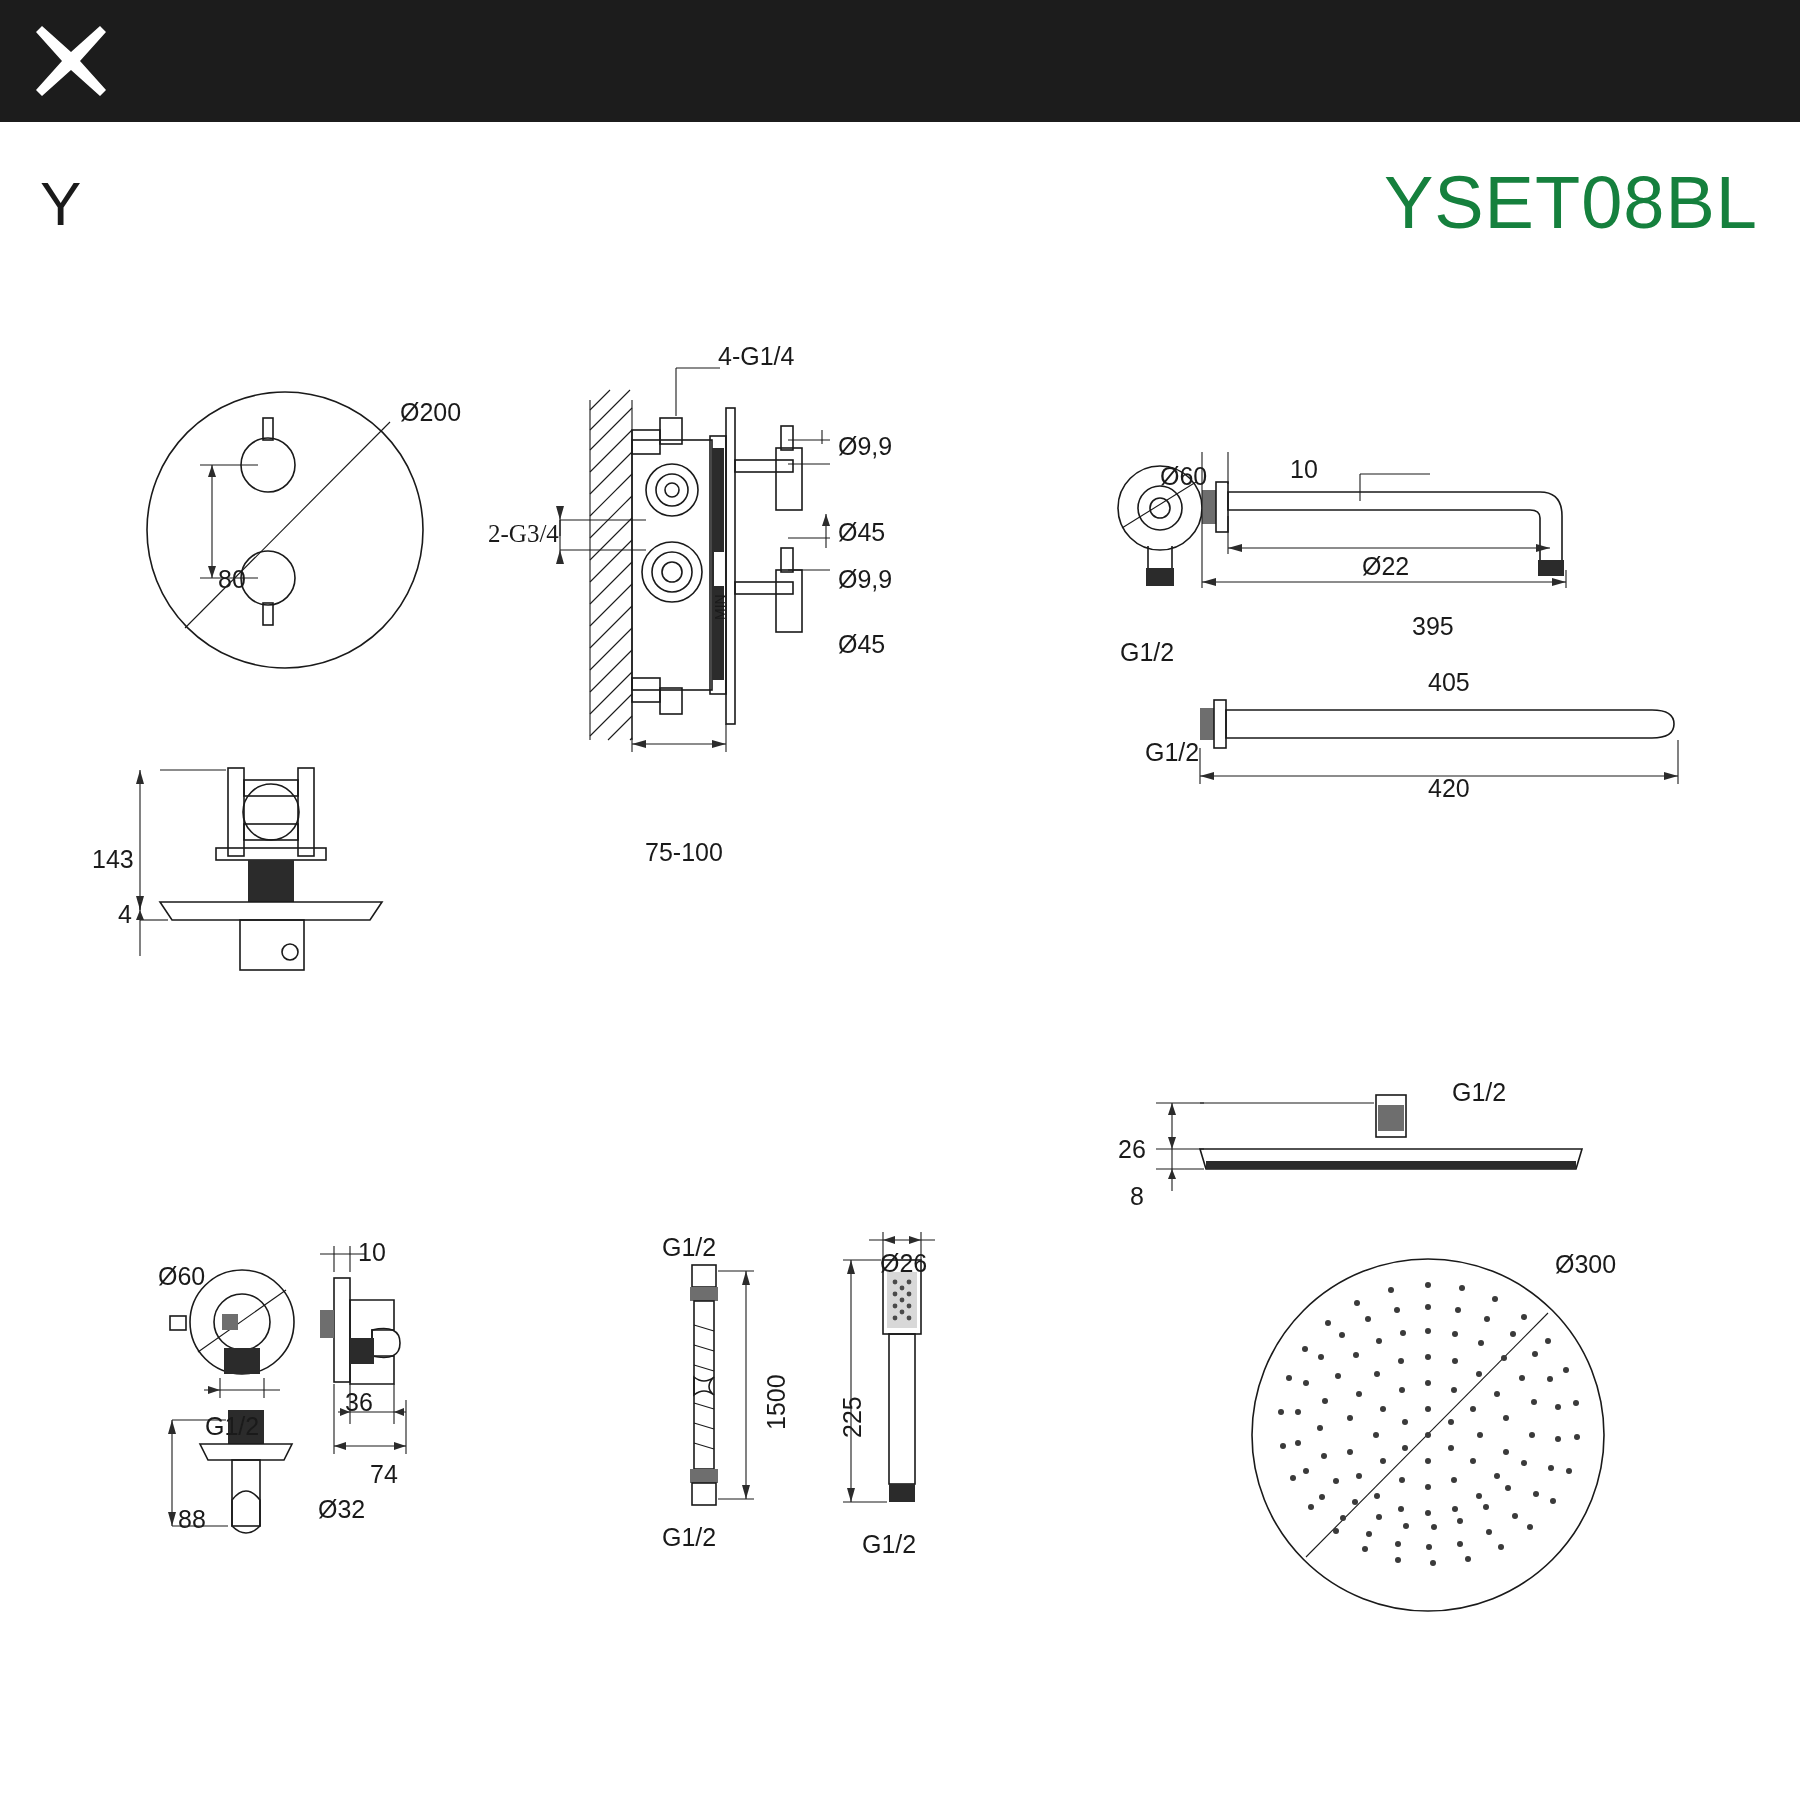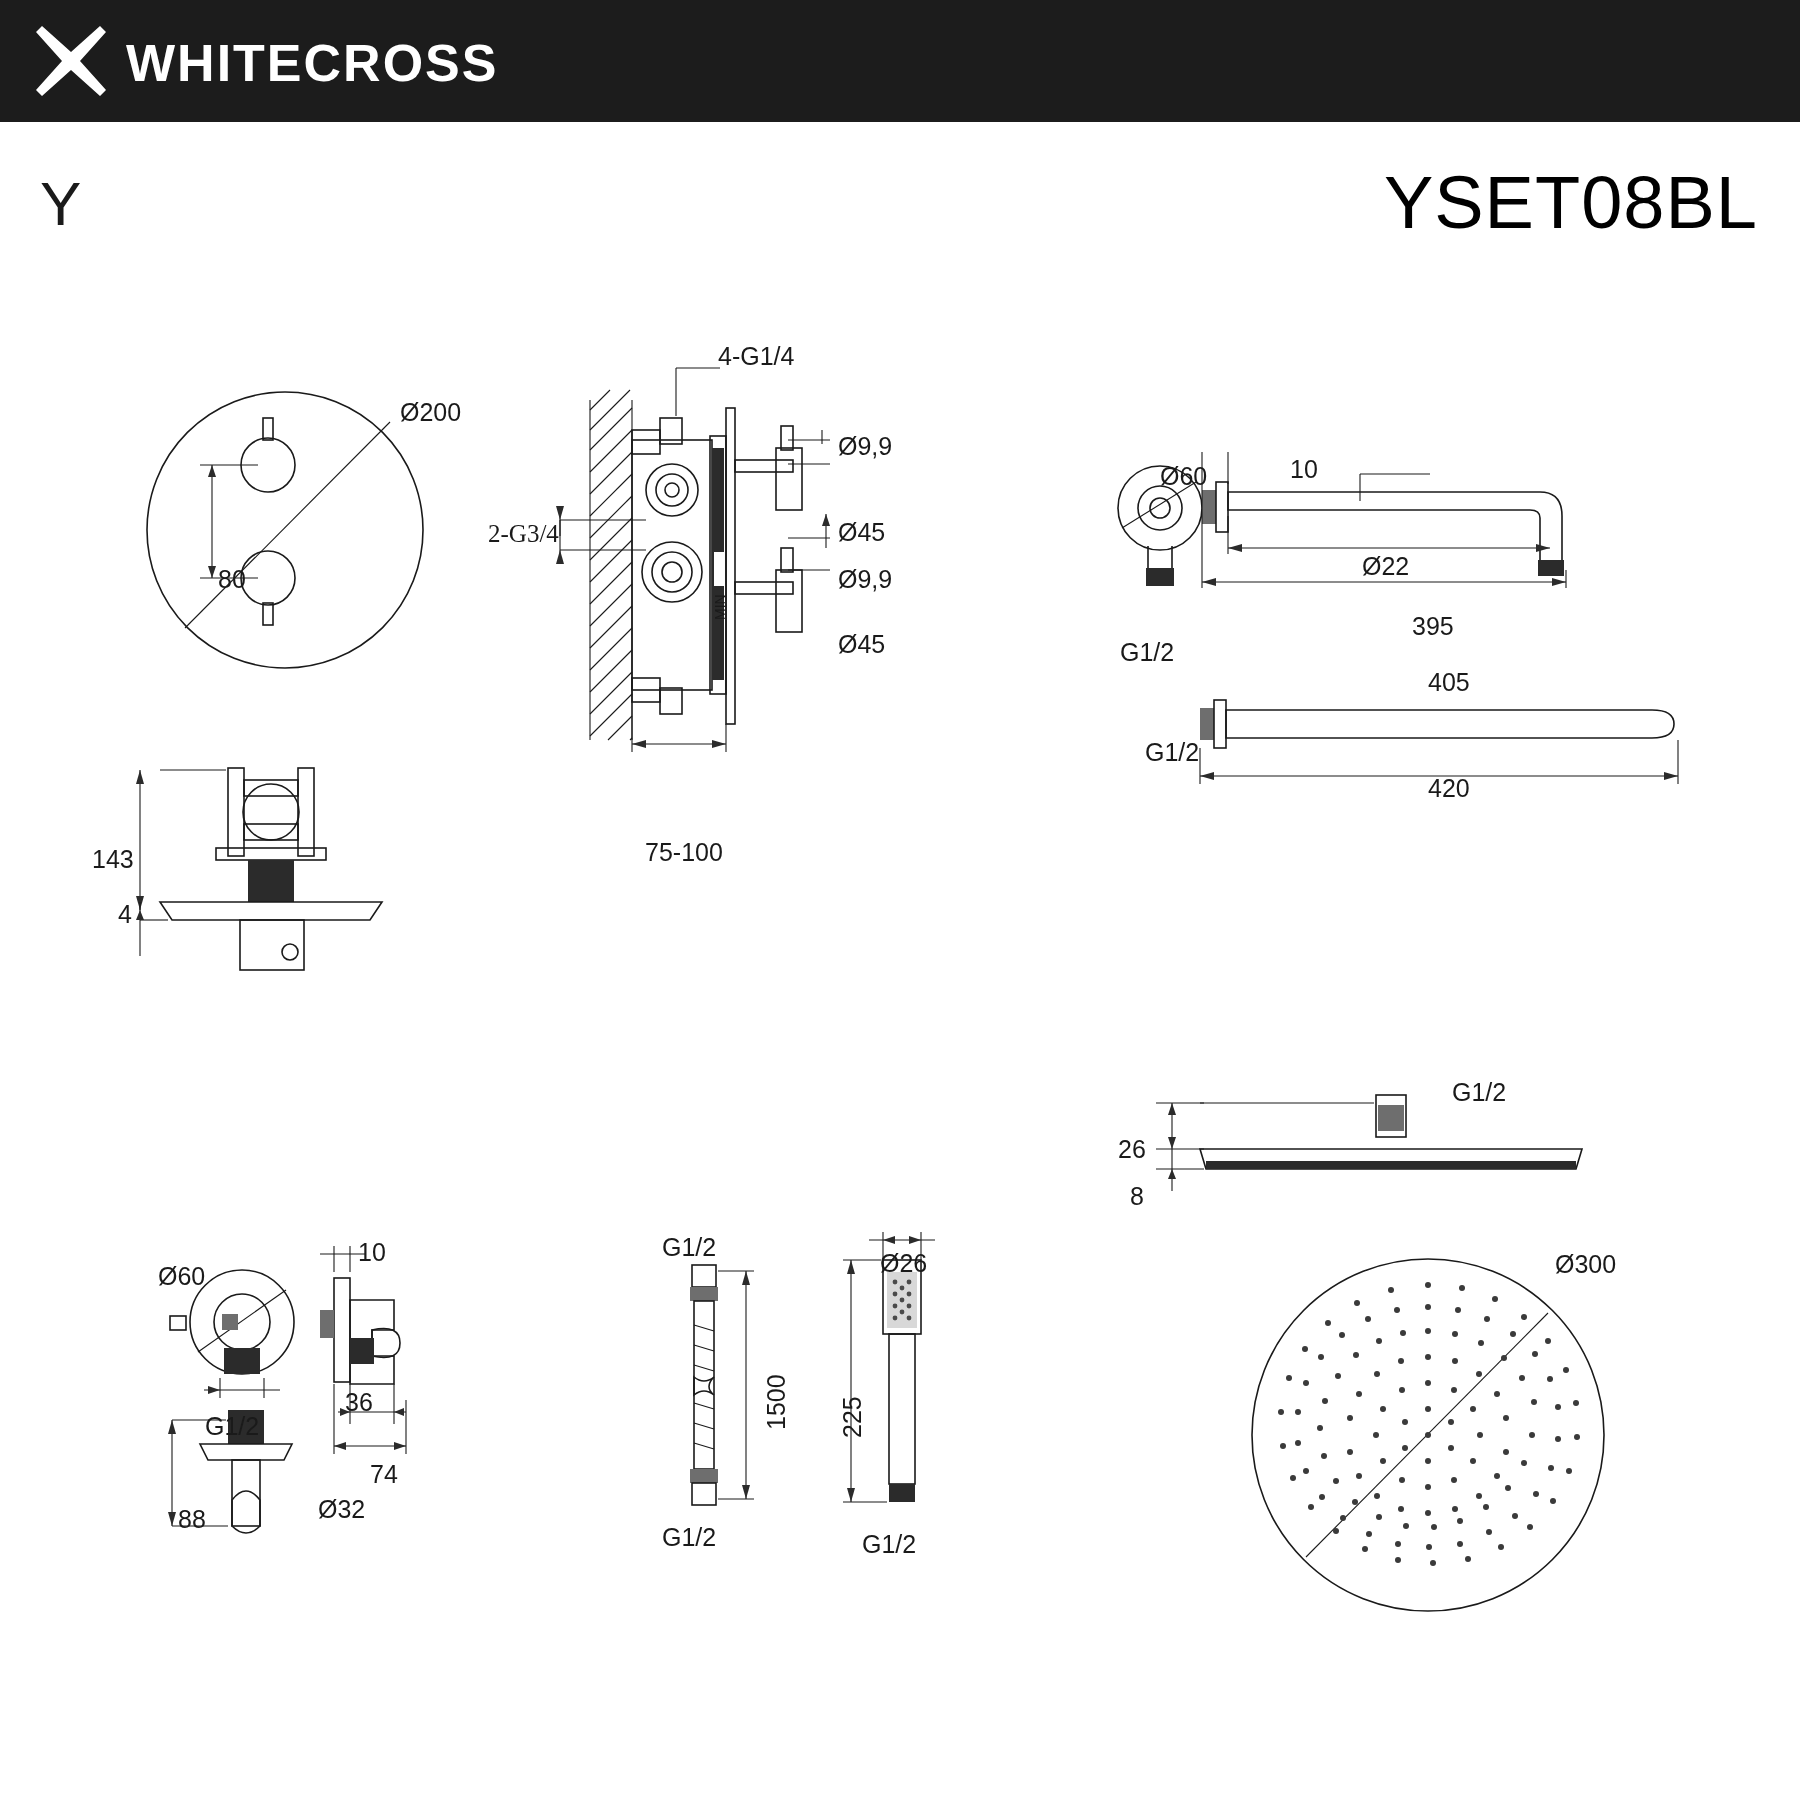--- a/index.html
+++ b/index.html
@@ -25,21 +25,21 @@
     color:#ffffff;font-size:52px;letter-spacing:2px;font-weight:bold;
     font-family:"Liberation Sans", sans-serif;
   }
   
   .series-letter{
     position:absolute;left:40px;top:168px;
     font-size:62px;color:#1a1a1a;font-weight:normal;
   }
   .model-code{
     position:absolute;right:42px;top:160px;
-    font-size:74px;color:#000000;letter-spacing:1px;
+    font-size:74px;color:#15803d;letter-spacing:1px;
   }
   
   .dwg{position:absolute;}
   .lbl{
     position:absolute;font-size:25px;color:#1a1a1a;white-space:nowrap;
     font-family:"Liberation Sans", sans-serif;
   }
   .lbl.small{font-size:22px;}
   .lbl.rot{transform:rotate(-90deg);transform-origin:left top;}
   svg{overflow:visible;}
@@ -51,21 +51,20 @@
 </style>
 </head>
 <body>
 
 <div class="header-bar">
   <div class="logo-mark">
     <svg width="78" height="78" viewBox="0 0 78 78">
       <path d="M10 4 L39 30 L68 4 L74 10 L48 39 L74 68 L68 74 L39 48 L10 74 L4 68 L30 39 L4 10 Z" fill="#ffffff"></path>
     </svg>
   </div>
-  <div class="logo-text">WHITECROSS</div>
 </div>
 
 <div class="series-letter">Y</div>
 <div class="model-code">YSET08BL</div>
 
 <div class="dwg" style="left:140px;top:380px;width:330px;height:300px;">
   <svg width="330" height="300" viewBox="0 0 330 300">
     <circle cx="145" cy="150" r="138" class="ln"></circle>
     <line x1="45" y1="248" x2="250" y2="42" class="ln-thin"></line>
 

